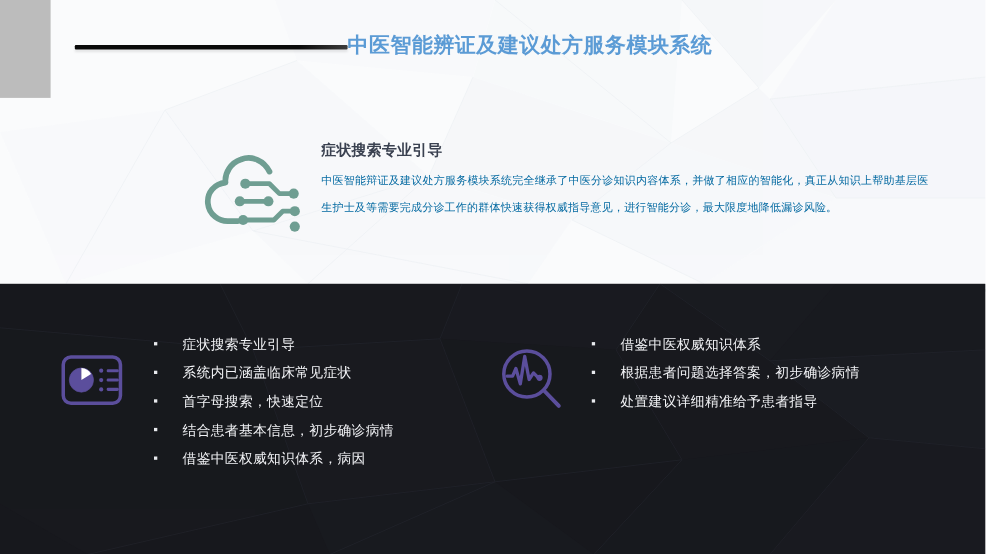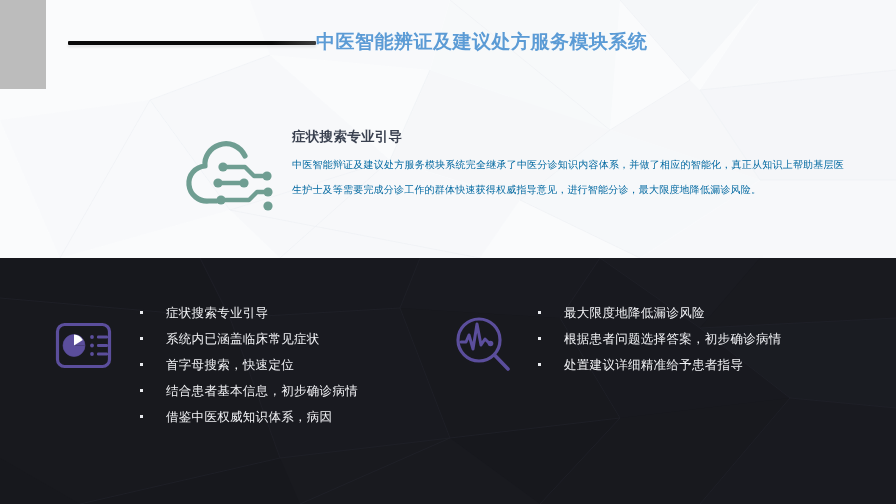--- a/index.html
+++ b/index.html
@@ -292,19 +292,19 @@
   <div class="col col-right">
     <div class="col-icon">
       <svg viewBox="0 0 68 68" width="68" height="68">
         <circle cx="29" cy="28" r="21" fill="none" stroke="#5b4e9c" stroke-width="3.2"></circle>
         <line x1="44.5" y1="43" x2="58" y2="57" stroke="#5b4e9c" stroke-width="3.6" stroke-linecap="round"></line>
         <polyline points="11,30 16,30 19,23 23,37 27,12 31,33 35,27 39,31" fill="none" stroke="#5b4e9c" stroke-width="3" stroke-linecap="round" stroke-linejoin="round"></polyline>
         <circle cx="40.5" cy="31.5" r="2.8" fill="#5b4e9c"></circle>
       </svg>
     </div>
     <ul class="col-list">
-      <li><span class="bullet-dot"></span><span>最大限度地降低漏诊风险</span></li>
+      <li><span class="bullet-dot"></span><span>借鉴中医权威知识体系</span></li>
       <li><span class="bullet-dot"></span><span>根据患者问题选择答案，初步确诊病情</span></li>
       <li><span class="bullet-dot"></span><span>处置建议详细精准给予患者指导</span></li>
     </ul>
   </div>
 
 </div>
 
 </body></html>

